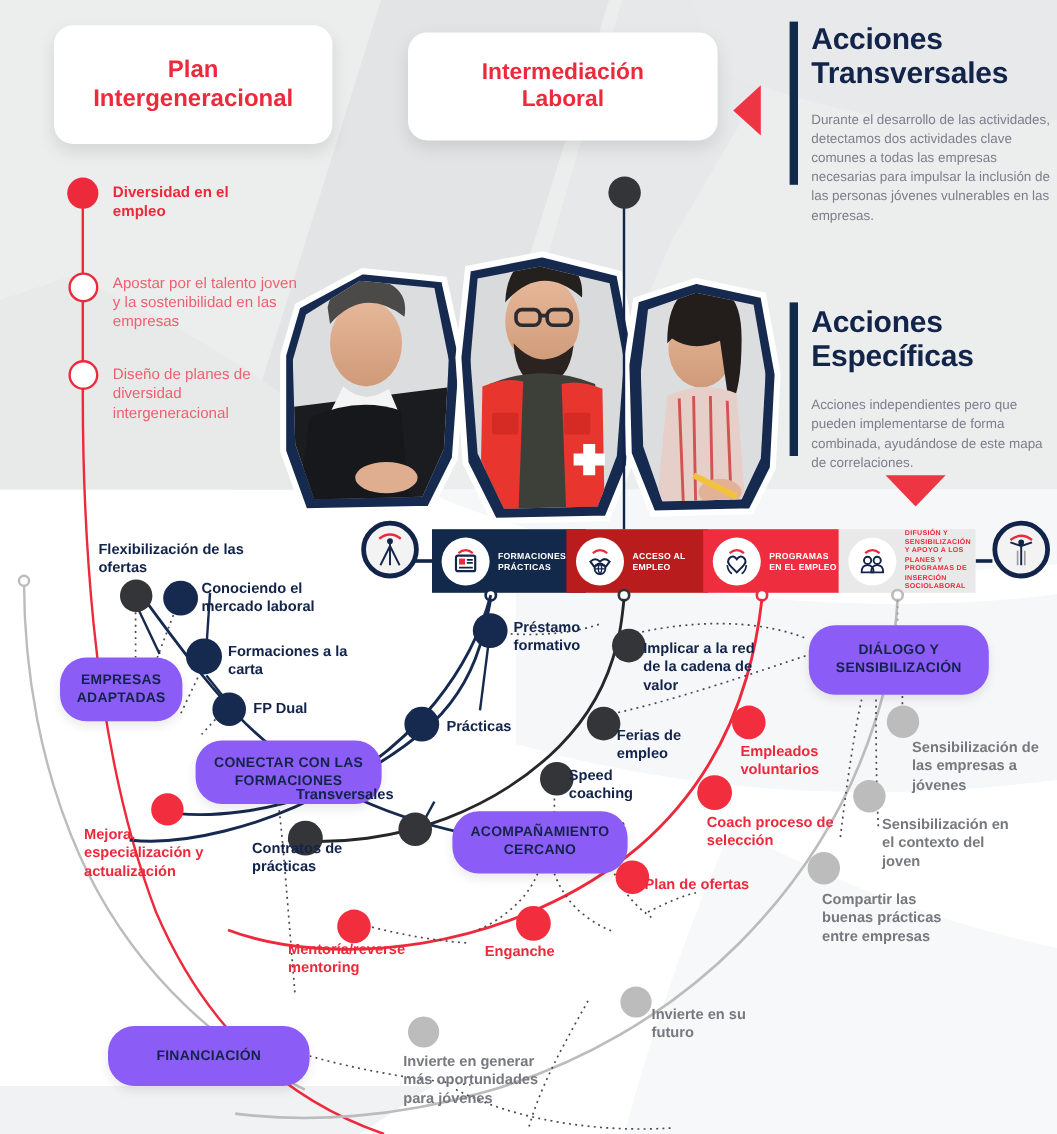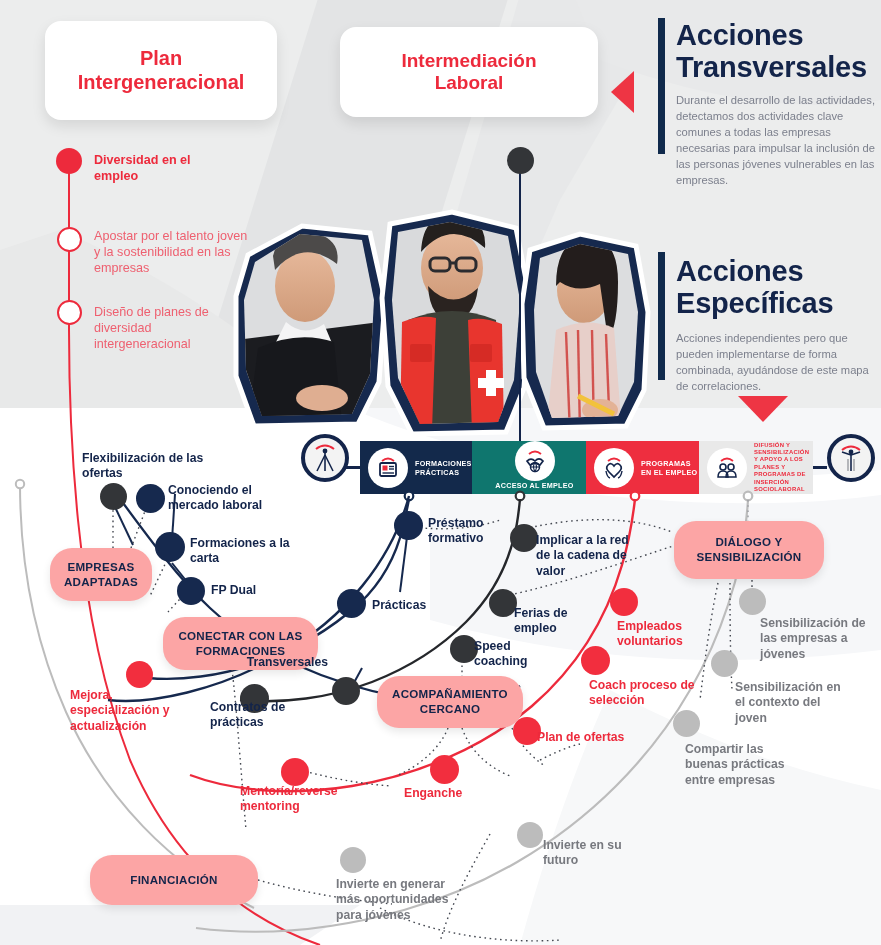--- a/index.html
+++ b/index.html
@@ -19,21 +19,21 @@
   .card{
     position:absolute;background:#fff;border-radius:16px;
     box-shadow:0 6px 14px rgba(0,0,0,.10);
     display:flex;align-items:center;justify-content:center;text-align:center;
     color:#ED2A3C;font-weight:bold;line-height:1.18;
   }
   #card-plan{left:45px;top:21px;width:232px;height:99px;font-size:20px;}
   #card-inter{left:340px;top:27px;width:258px;height:90px;font-size:19px;}
   .side-rule{position:absolute;width:7px;background:#102A4C;}
   .side-title{
-    position:absolute;color:#13244A;font-weight:bold;font-size:29px;
+    position:absolute;color:#13244A;font-weight:bold;font-size:25px;
     line-height:1.12;letter-spacing:-.2px;
   }
   .side-body{
     position:absolute;color:#7B7F8C;font-size:11.2px;line-height:1.43;
   }
   #tr-rule{left:658px;top:18px;height:136px;}
   #tr-title{left:676px;top:19px;width:200px;}
   #tr-body{left:676px;top:92px;width:200px;}
   #esp-rule{left:658px;top:252px;height:128px;}
   #esp-title{left:676px;top:255px;width:190px;}
@@ -73,21 +73,21 @@
   }
   .strip-end{
     position:absolute;top:434px;width:48px;height:48px;border-radius:50%;
     background:#f3f3f3;border:4px solid #13244A;box-sizing:border-box;
     display:flex;align-items:center;justify-content:center;
   }
   .strip-link{position:absolute;height:3px;background:#13244A;top:466px;}
 
   
   .pill{
-    position:absolute;background:#fca5a5;border-radius:22px;
+    position:absolute;background:#8b5cf6;border-radius:22px;
     box-shadow:0 4px 9px rgba(0,0,0,.09);
     display:flex;align-items:center;justify-content:center;text-align:center;
     color:#13244A;font-weight:bold;font-size:11.6px;line-height:1.26;
     letter-spacing:.25px;
   }
   #pill-empresas{left:50px;top:548px;width:102px;height:53px;}
   #pill-conectar{left:163px;top:617px;width:155px;height:53px;justify-content:center;}
   #pill-acomp{left:377px;top:676px;width:146px;height:52px;}
   #pill-dialogo{left:674px;top:521px;width:150px;height:58px;}
   #pill-finan{left:90px;top:855px;width:168px;height:50px;}
@@ -262,21 +262,21 @@
         <rect x="5" y="8" width="16" height="13" rx="1.5" fill="none" stroke="#13244A" stroke-width="1.8"></rect>
         <rect x="7.5" y="10.5" width="5" height="5" fill="#ED2A3C"></rect>
         <line x1="14" y1="11.5" x2="19" y2="11.5" stroke="#13244A" stroke-width="1.4"></line>
         <line x1="14" y1="14" x2="19" y2="14" stroke="#13244A" stroke-width="1.4"></line>
         <line x1="7.5" y1="18" x2="19" y2="18" stroke="#13244A" stroke-width="1.4"></line>
       </svg>
     </span>
     <span class="txt" style="color:#fff;">FORMACIONES Y PRÁCTICAS</span>
   </div>
 
-  <div class="strip-seg" id="seg-1" style="left:472px;width:118px;background:#0f766e;color:#fff;flex-direction:column;">
+  <div class="strip-seg" id="seg-1" style="left:472px;width:118px;background:#b91c1c;color:#fff;">
     <span class="ico">
       <svg width="26" height="26" viewBox="0 0 26 26">
         <path d="M7,6 Q13,1 19,6" stroke="#ED2A3C" stroke-width="1.8" fill="none"></path>
         <path d="M5,13 q4,-4 8,0 q4,-4 8,0 l-3,4 l-5,-2 l-5,2 z" fill="none" stroke="#13244A" stroke-width="1.7"></path>
         <circle cx="13" cy="19" r="4.5" fill="none" stroke="#13244A" stroke-width="1.5"></circle>
         <line x1="8.5" y1="19" x2="17.5" y2="19" stroke="#13244A" stroke-width="1.1"></line>
         <path d="M13,14.5 q3,4.5 0,9 q-3,-4.5 0,-9" fill="none" stroke="#13244A" stroke-width="1.1"></path>
       </svg>
     </span>
     <span class="txt" style="color:#fff;">ACCESO AL EMPLEO</span>

